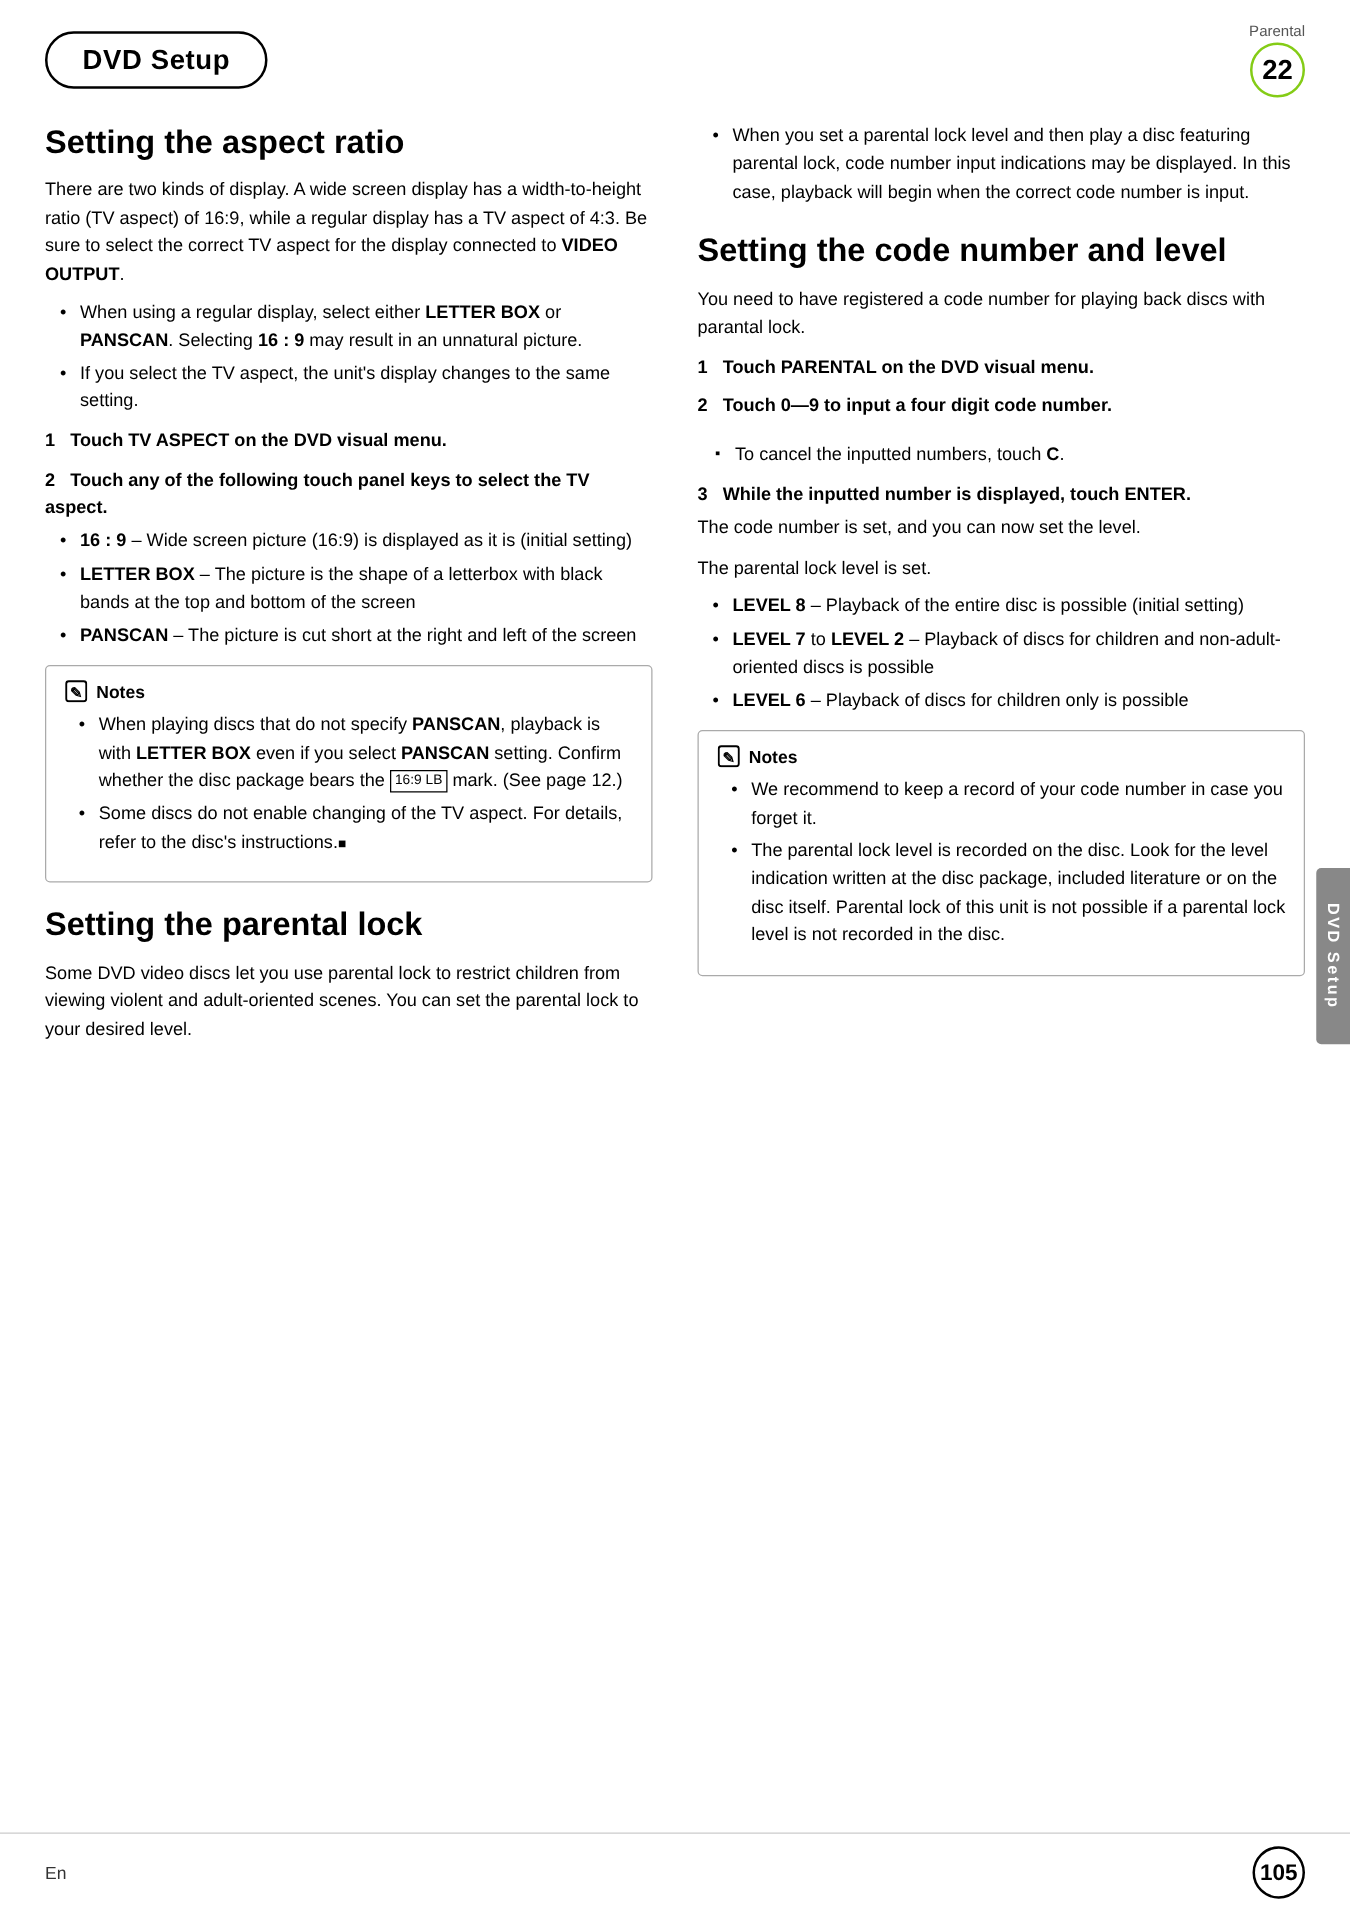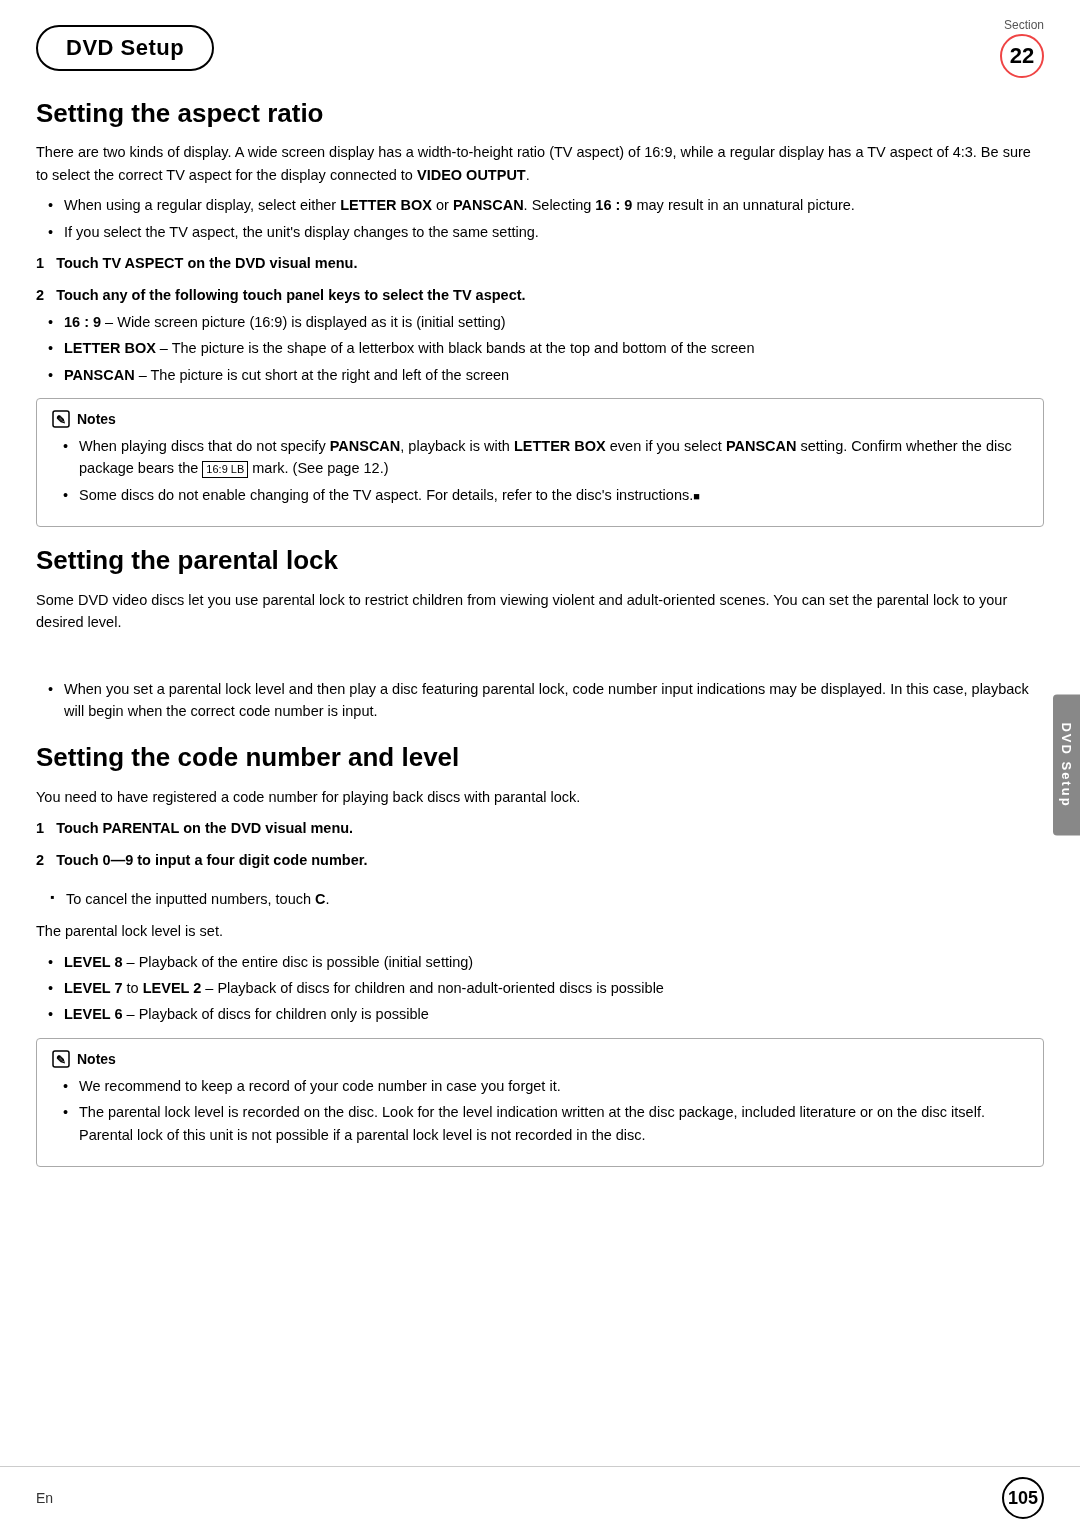--- a/index.html
+++ b/index.html
@@ -38,38 +38,37 @@
       display: flex;
       flex-direction: column;
       align-items: flex-end;
     }
     .section-label {
       font-size: 12px;
       color: #555;
       margin-bottom: 2px;
     }
     .section-badge {
-      border: 2px solid #ef4444;
+      border: 2px solid #84cc16;
       border-radius: 50%;
       width: 44px;
       height: 44px;
       display: flex;
       align-items: center;
       justify-content: center;
       font-size: 22px;
       font-weight: bold;
       background: #fff;
     }
 
     
     .main-content {
       display: flex;
       padding: 10px 36px 30px 36px;
       gap: 36px;
-      flex-direction: column;
     }
     .left-col {
       flex: 1;
       min-width: 0;
     }
     .right-col {
       flex: 1;
       min-width: 0;
     }
 
@@ -235,21 +234,21 @@
 </head>
 <body>
 
 <div class="header">
   <div class="header-left">
     <div class="dvd-setup-pill">
       <span>DVD Setup</span>
     </div>
   </div>
   <div class="header-right">
-    <span class="section-label">Section</span>
+    <span class="section-label">Parental</span>
     <div class="section-badge">
       <span>22</span>
     </div>
   </div>
 </div>
 
 <div class="main-content">
 
   <div class="left-col">
 
@@ -319,20 +318,26 @@
 
     <div class="step">
       <p class="step-heading">
         <span class="num">2&nbsp;&nbsp;&nbsp;Touch 0—9 to input a four digit code number.</span>
       </p>
       <ul class="sub-list">
         <li>To cancel the inputted numbers, touch <b>C</b>.</li>
       </ul>
     </div>
 
+    <div class="step">
+      <p class="step-heading">
+        <span class="num">3&nbsp;&nbsp;&nbsp;While the inputted number is displayed, touch ENTER.</span>
+      </p>
+      <p>The code number is set, and you can now set the level.</p>
+    </div>
 
     <div class="step">
       <p>The parental lock level is set.</p>
       <ul class="main-list">
         <li><b>LEVEL 8</b> – Playback of the entire disc is possible (initial setting)</li>
         <li><b>LEVEL 7</b> to <b>LEVEL 2</b> – Playback of discs for children and non-adult-oriented discs is possible</li>
         <li><b>LEVEL 6</b> – Playback of discs for children only is possible</li>
       </ul>
     </div>
 

